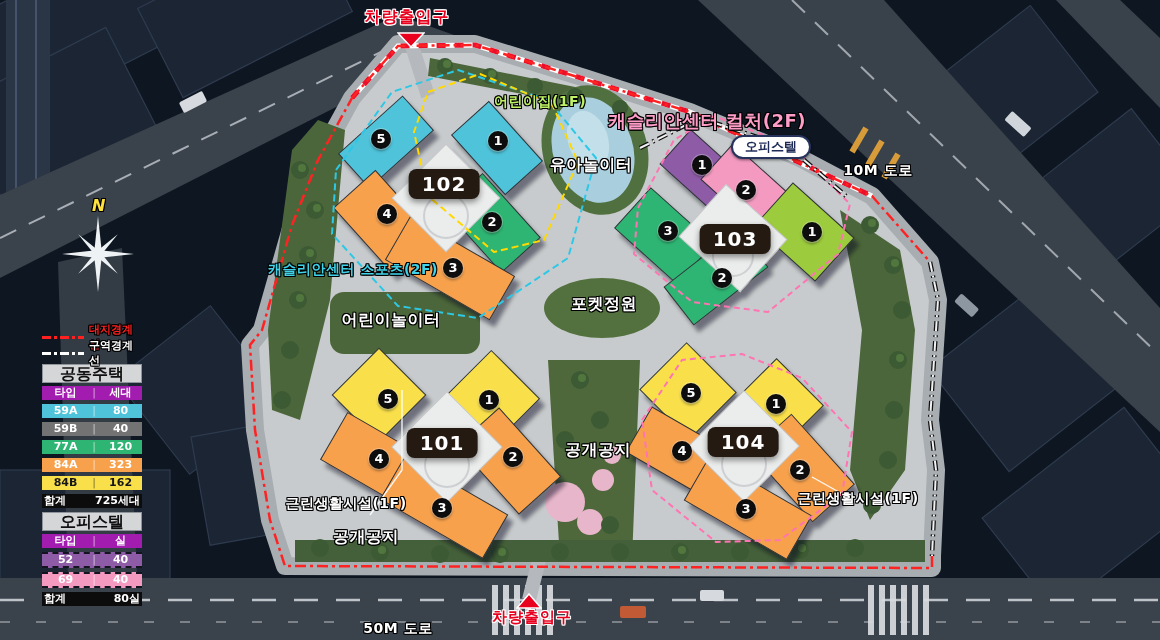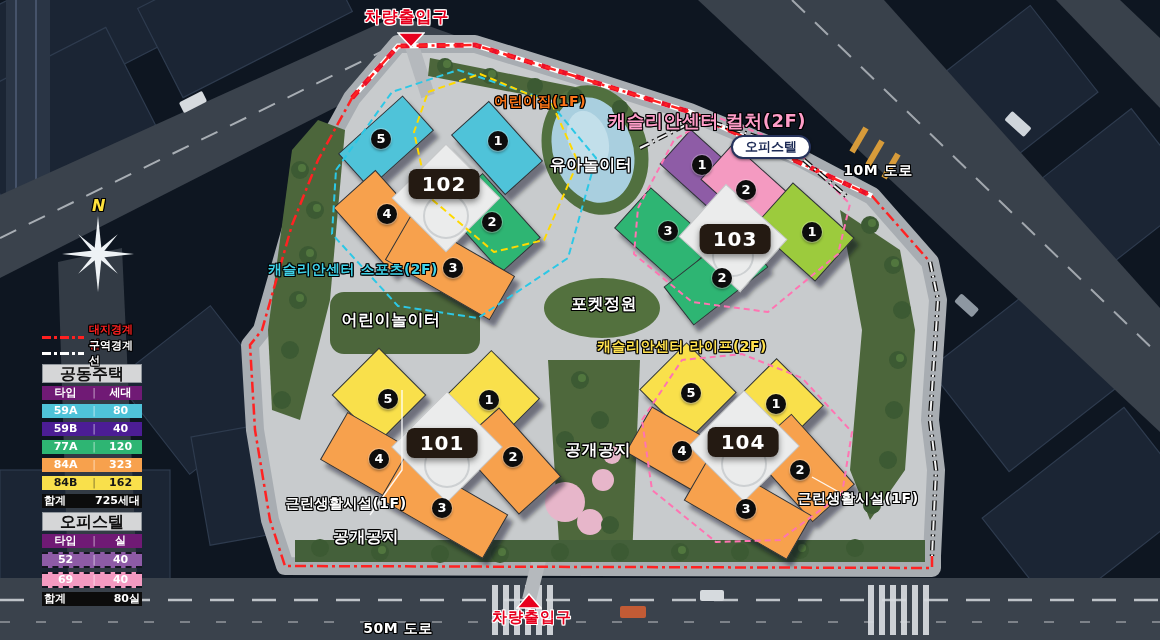--- a/index.html
+++ b/index.html
@@ -10,21 +10,21 @@
   }
   .stage svg.map{position:absolute;left:0;top:0;}
   .overlay{position:absolute;left:0;top:0;width:1000px;height:640px;z-index:3;}
   .abs{position:absolute;transform:translate(-50%,-50%);white-space:nowrap;}
   .ol{text-shadow:-1px -1px 0 #000,0 -1px 0 #000,1px -1px 0 #000,-1px 0 0 #000,
       1px 0 0 #000,-1px 1px 0 #000,0 1px 0 #000,1px 1px 0 #000;}
   .wol{text-shadow:-1px -1px 0 #fff,0 -1px 0 #fff,1px -1px 0 #fff,-1px 0 0 #fff,
       1px 0 0 #fff,-1px 1px 0 #fff,0 1px 0 #fff,1px 1px 0 #fff;}
   .lbl{font-weight:800;color:#fff;font-size:16px;letter-spacing:.5px;}
   .lbl.small{font-size:14px;}
-  .c-yellow{color:#f97316;font-size:14px;}
+  .c-yellow{color:#bef264;font-size:14px;}
   .c-pink{color:#ff9dc8;font-size:18px;}
   .c-cyan{color:#3fd2e8;font-size:14px;}
   .c-lifeyellow{color:#ffe14d;font-size:14px;}
   .entrance{font-weight:800;color:#e8001e;font-size:16px;letter-spacing:1px;}
   .capsule{background:#fff;border:2px solid #26335c;border-radius:14px;color:#1c2a55;
     font-weight:800;font-size:13px;padding:1px 12px;box-shadow:0 1px 3px rgba(0,0,0,.5);}
   .badge{background:#241a12;color:#fff;border-radius:8px;font-size:20px;font-weight:800;
     padding:3px 13px;letter-spacing:1px;box-shadow:0 3px 6px rgba(0,0,0,.45);}
   .ucircle{width:20px;height:20px;border-radius:50%;background:#0d0d0d;color:#fff;
     font-size:13px;line-height:20px;font-weight:800;text-align:center;
@@ -38,24 +38,24 @@
   .lg-key .ktext{font-size:11px;font-weight:800;}
   .ktext.red{color:#ff2020;}
   .ktext.white{color:#fff;}
   .lg-header{background:#d5d6d7;color:#101010;font-weight:800;font-size:16px;text-align:center;
     height:17px;line-height:17px;margin:4px 0 3px;border:1px solid #8f959b;}
   .lg-row{display:flex;height:14px;line-height:14px;font-size:11px;font-weight:800;
     margin-bottom:4px;text-align:center;align-items:center;}
   .lg-row .t{flex:1.1;}
   .lg-row .d{width:10px;opacity:.55;font-weight:400;}
   .lg-row .c{flex:1;}
-  .lg-row.dark{background:#701a75;color:#fff;}
+  .lg-row.dark{background:#a21caf;color:#fff;}
   .lg-row.total{background:#0c0c0c;color:#fff;justify-content:space-between;padding:0 2px;}
   .r59a{background:#4fc3d9;color:#fff;}
-  .r59b{background:#4c1d95;color:#fff;}
+  .r59b{background:#737373;color:#fff;}
   .r77a{background:#2eb573;color:#fff;}
   .r84a{background:#f7a14d;color:#fff;}
   .r84b{background:#f9e04b;color:#161616;}
   .r52{background:#8e5ba6;color:#fff;border-top:2px dashed #141420;border-bottom:2px dashed #141420;height:12px;line-height:12px;}
   .r69{background:#f49ac1;color:#fff;border-top:2px dashed #141420;border-bottom:2px dashed #141420;height:12px;line-height:12px;}
   .compass{position:absolute;left:56px;top:196px;z-index:4;}
   .compass .n{position:absolute;left:36px;top:0;color:#ffe23c;font-weight:800;
     font-style:italic;font-size:16px;}
 </style>
 </head>
@@ -295,21 +295,20 @@
       </svg>
 
   <div class="abs lbl ol c-yellow" style="left:540px;top:102px">어린이집(1F)</div>
   <div class="abs lbl ol c-pink" style="left:707px;top:121px">캐슬리안센터 컬처(2F)</div>
   <div class="abs capsule" style="left:771px;top:147px">오피스텔</div>
   <div class="abs lbl small ol" style="left:878px;top:171px">10M 도로</div>
   <div class="abs lbl ol" style="left:591px;top:165px">유아놀이터</div>
   <div class="abs lbl ol c-cyan" style="left:353px;top:270px">캐슬리안센터 스포츠(2F)</div>
   <div class="abs lbl ol" style="left:391px;top:320px">어린이놀이터</div>
   <div class="abs lbl ol" style="left:604px;top:304px">포켓정원</div>
-  <div class="abs lbl ol c-lifeyellow" style="left:682px;top:347px">캐슬리안센터 라이프(2F)</div>
   <div class="abs lbl ol" style="left:598px;top:450px">공개공지</div>
   <div class="abs lbl small ol" style="left:346px;top:504px">근린생활시설(1F)</div>
   <div class="abs lbl ol" style="left:366px;top:537px">공개공지</div>
   <div class="abs lbl small ol" style="left:858px;top:499px">근린생활시설(1F)</div>
   <div class="abs lbl small ol" style="left:398px;top:629px">50M 도로</div>
 
   <div class="abs badge" style="left:442px;top:443px">101</div>
   <div class="abs badge" style="left:444px;top:184px">102</div>
   <div class="abs badge" style="left:735px;top:239px">103</div>
   <div class="abs badge" style="left:743px;top:442px">104</div>

